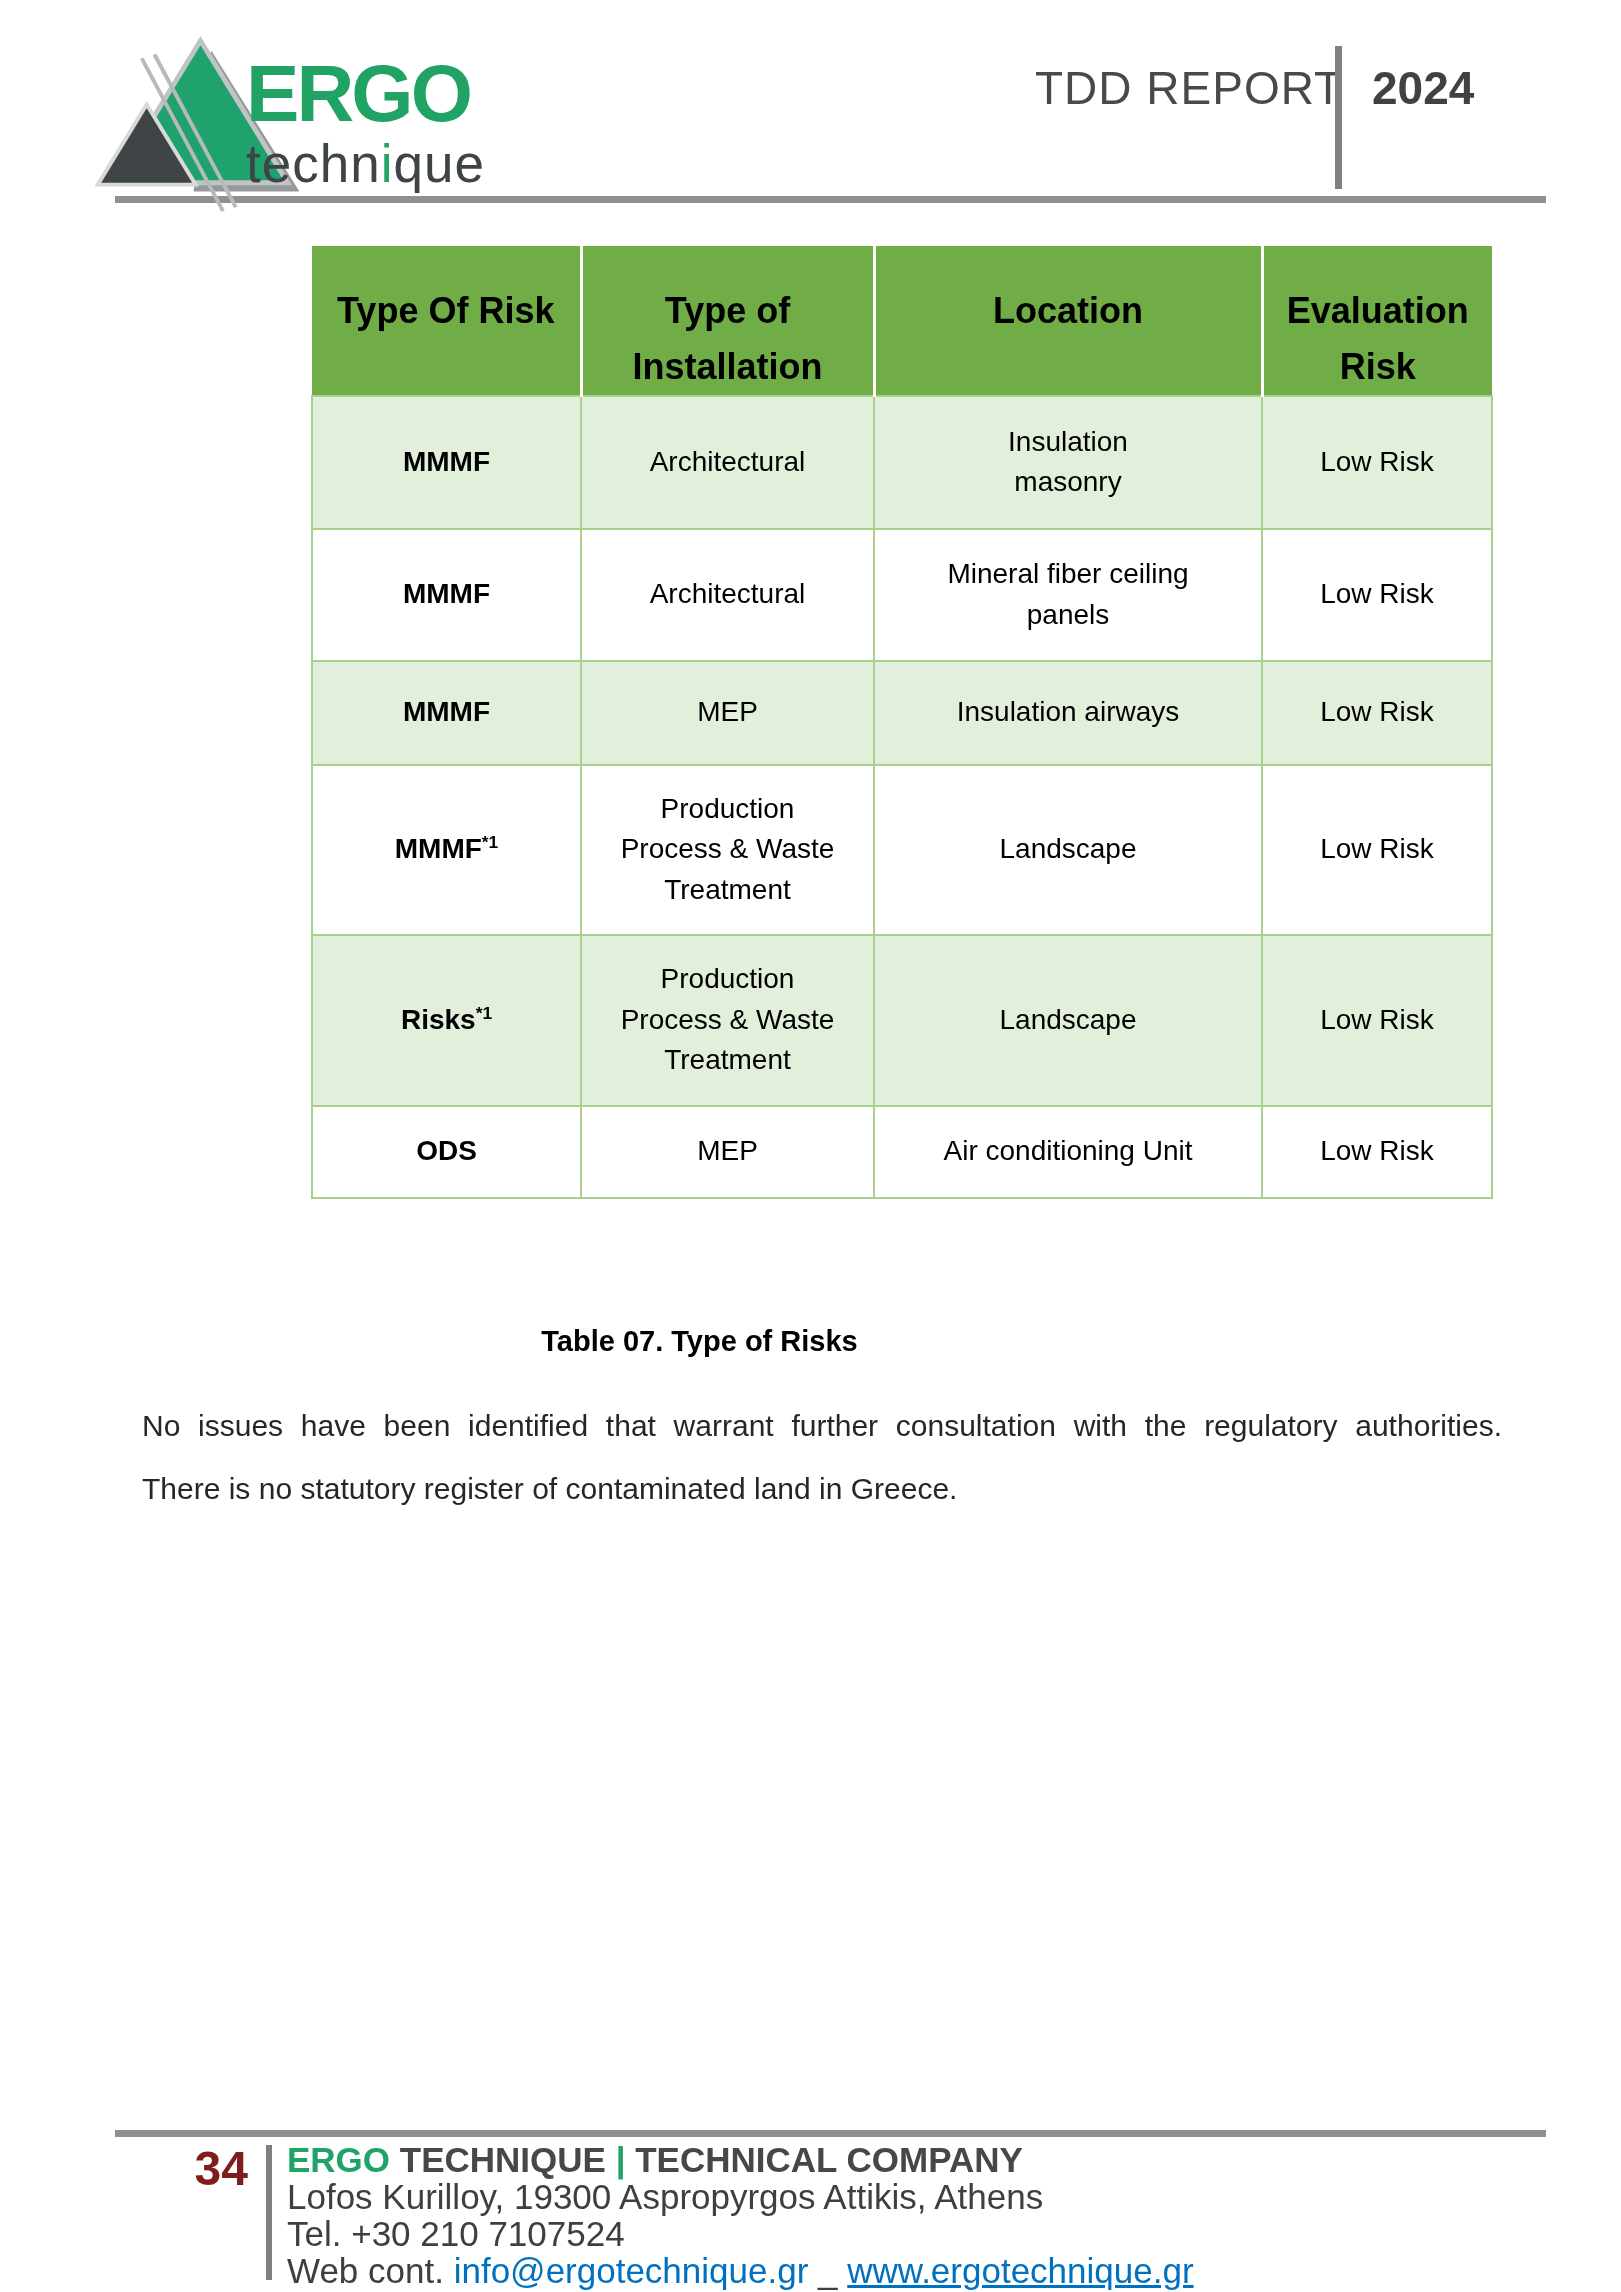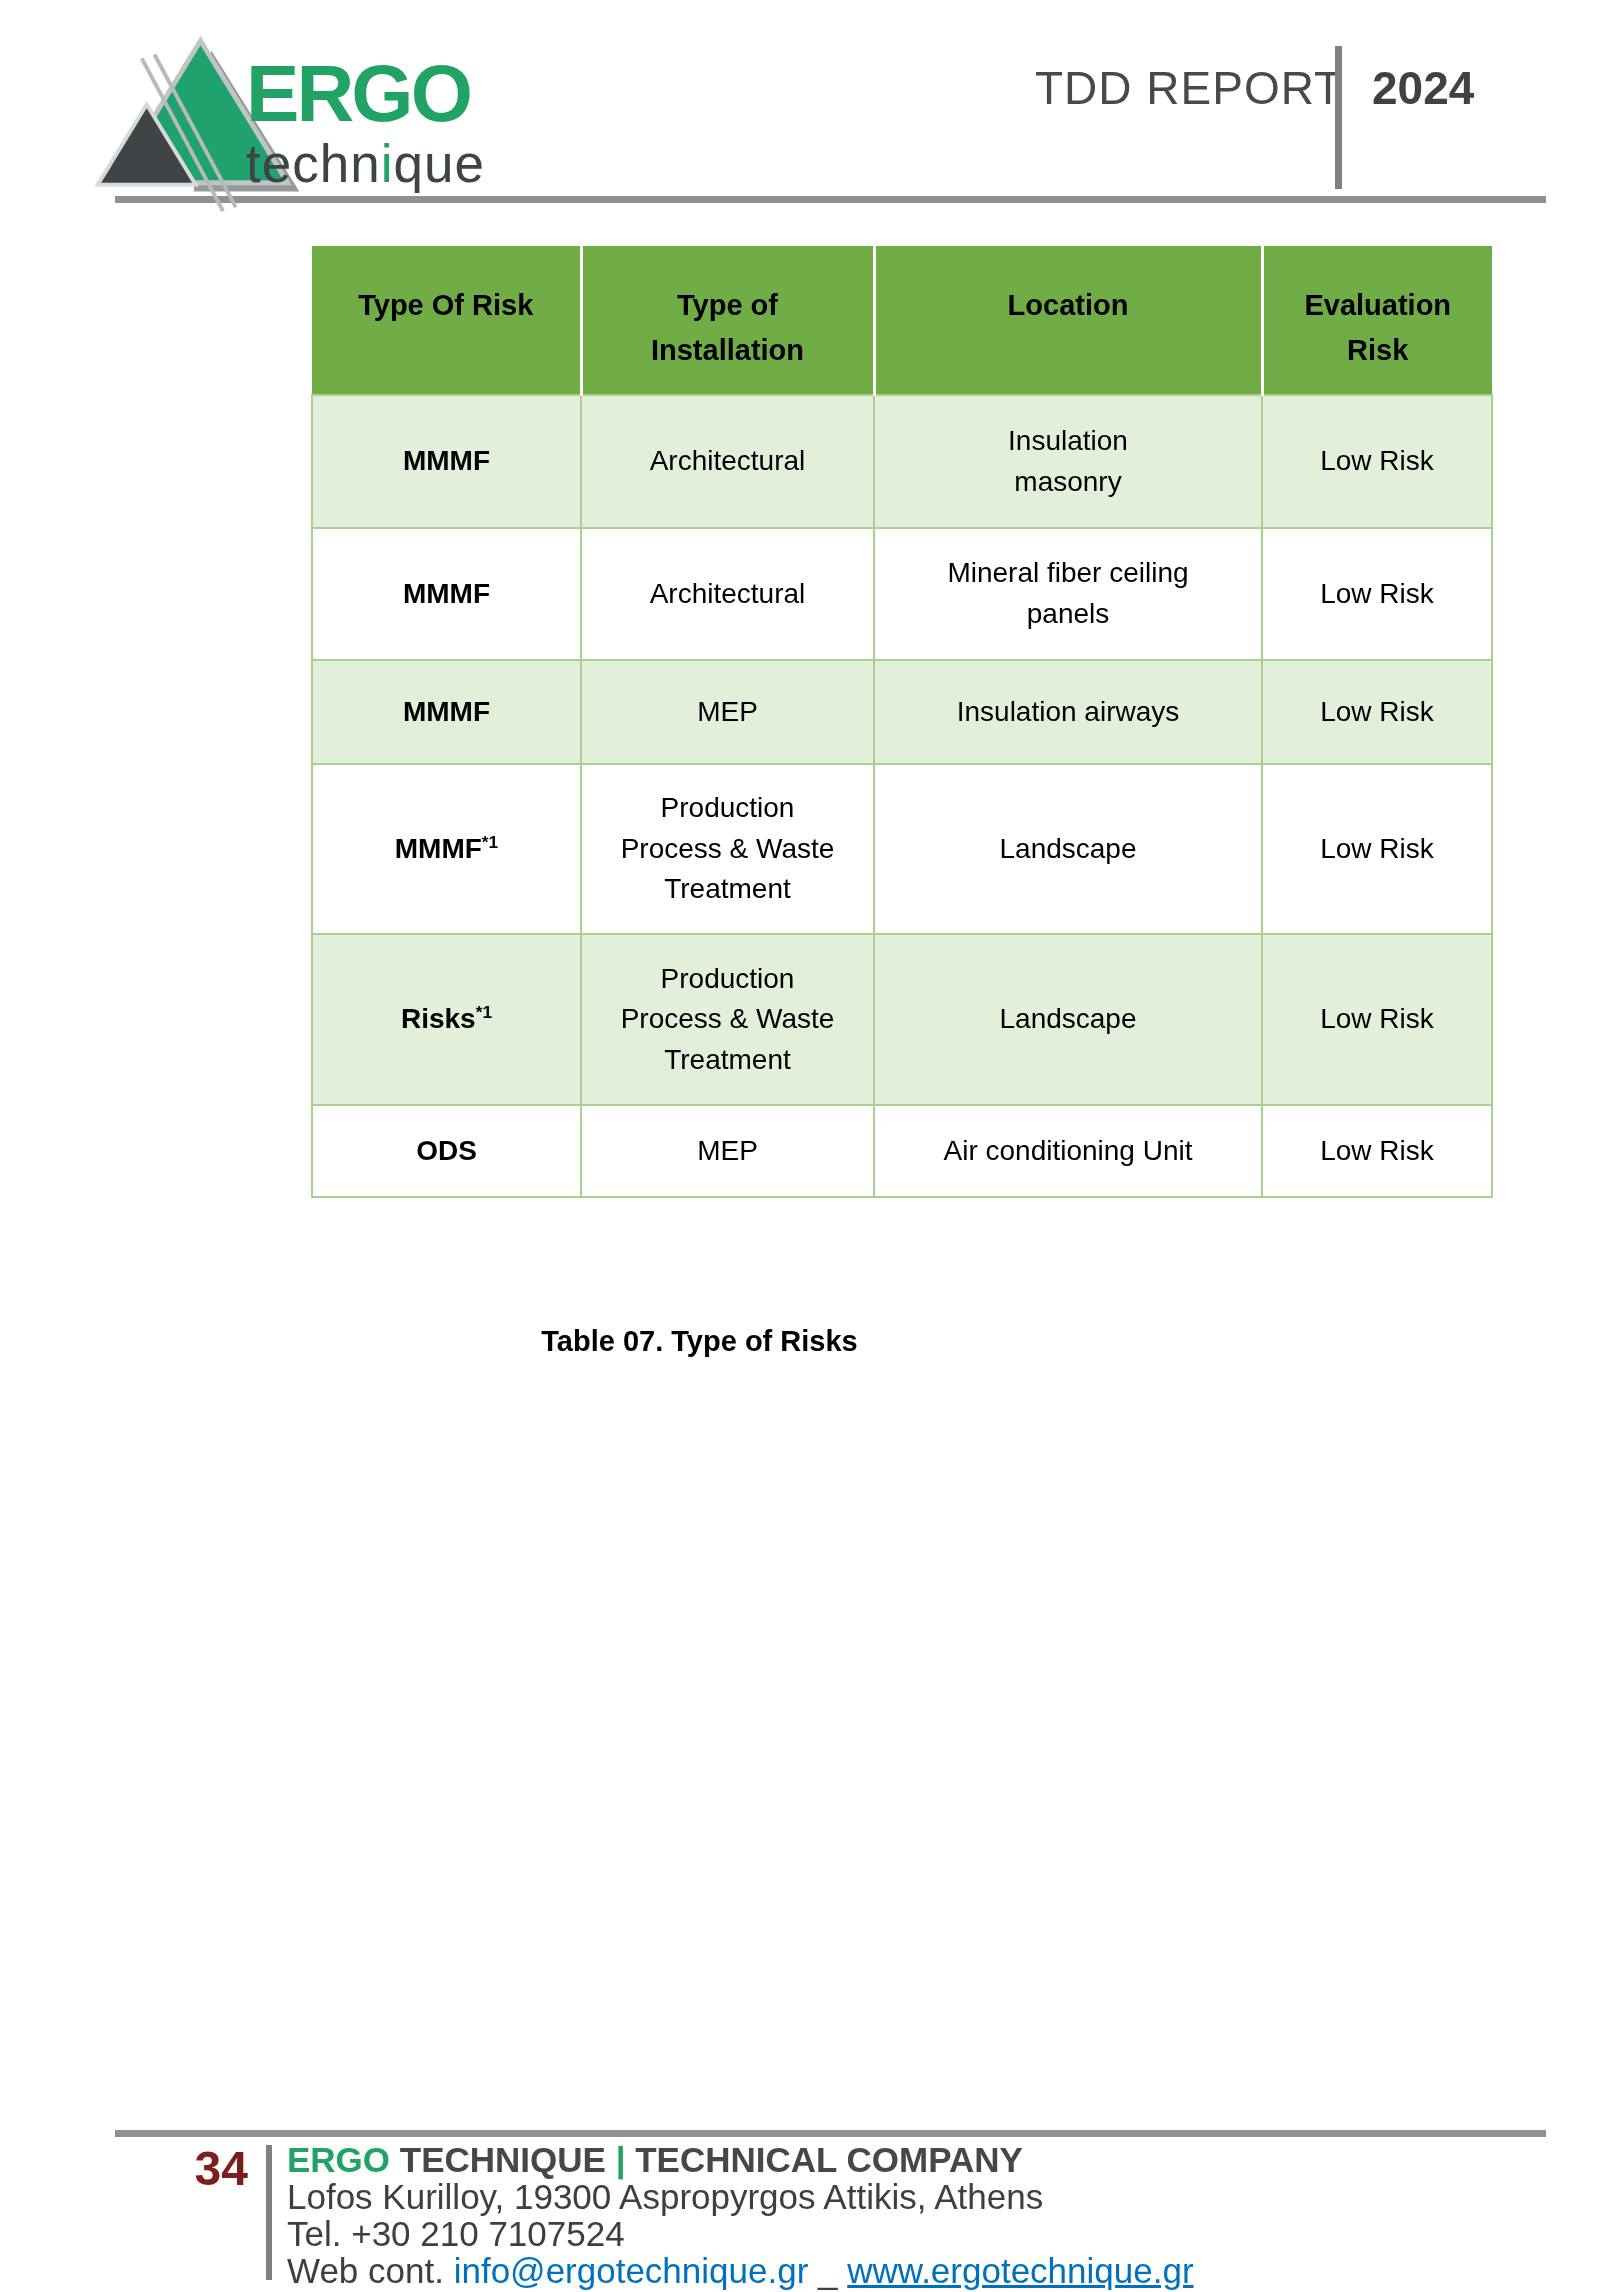--- a/index.html
+++ b/index.html
@@ -15,21 +15,21 @@
   .brand-main { font-size:80px; font-weight:bold; color:#21A366; letter-spacing:-2.9px; line-height:1; }
   .brand-sub  { font-size:53px; font-weight:normal; color:#3E4346; letter-spacing:1px; line-height:1; margin-top:2.9px; }
   .brand-sub .accent { color:#21A366; }
   .tdd-title { position:absolute; left:1035px; top:61px; font-size:46px; font-weight:normal; color:#47494d; letter-spacing:1px; }
   .masthead-bar { position:absolute; left:1335px; top:46px; width:6.9px; height:143px; background:#808080; }
   .year { position:absolute; left:1372px; top:61px; font-size:46px; font-weight:bold; color:#3f4143; }
 
   
   .risk-table { position:absolute; left:311px; top:246px; border-collapse:collapse; table-layout:fixed; width:1180px; }
   .risk-table th {
-    background:#70AD47; color:#000; font-size:29px; font-weight:bold;
+    background:#70AD47; color:#000; font-size:36px; font-weight:bold;
     vertical-align:top; padding:37px 5.9px 0 5.9px; text-align:center;
     border:3.9px solid #ffffff; border-top:none; border-bottom:2.9px solid #A9D08E;
     white-space:pre-line; line-height:1.55;
   }
   .risk-table th:first-child { border-left:none; }
   .risk-table th:last-child  { border-right:none; }
   .risk-table td {
     border:2.9px solid #A9D08E; font-size:28px; text-align:center; vertical-align:middle;
     line-height:1.45; white-space:pre-line; padding:3.9px 7.8px; background:#ffffff;
   }
@@ -135,20 +135,24 @@
       <td><span>ODS</span><sup></sup></td>
       <td>MEP</td>
       <td>Air conditioning Unit</td>
       <td>Low Risk</td>
     </tr>
   </tbody>
     </table>
 
   <div class="table-caption">Table 07. Type of Risks</div>
 
+  <div class="body-text">
+    <div class="p-line1">No issues have been identified that warrant further consultation with the regulatory authorities.</div>
+    <div class="p-line2">There is no statutory register of contaminated land in Greece.</div>
+  </div>
 
   <div class="footer-rule"></div>
   <div class="page-number">34</div>
   <div class="footer-bar"></div>
   <div class="footer-info">
     <div class="line1"><span class="green">ERGO</span><span> TECHNIQUE </span><span class="green">|</span><span> TECHNICAL COMPANY</span></div>
     <div>Lofos Kurilloy, 19300 Aspropyrgos Attikis, Athens</div>
     <div>Tel. +30 210 7107524</div>
     <div><span>Web cont. </span><a href="#" class="footer-link">info@ergotechnique.gr</a><span class="web-sep"> _ </span><a href="#" class="footer-link underlined">www.ergotechnique.gr</a></div>
   </div>

